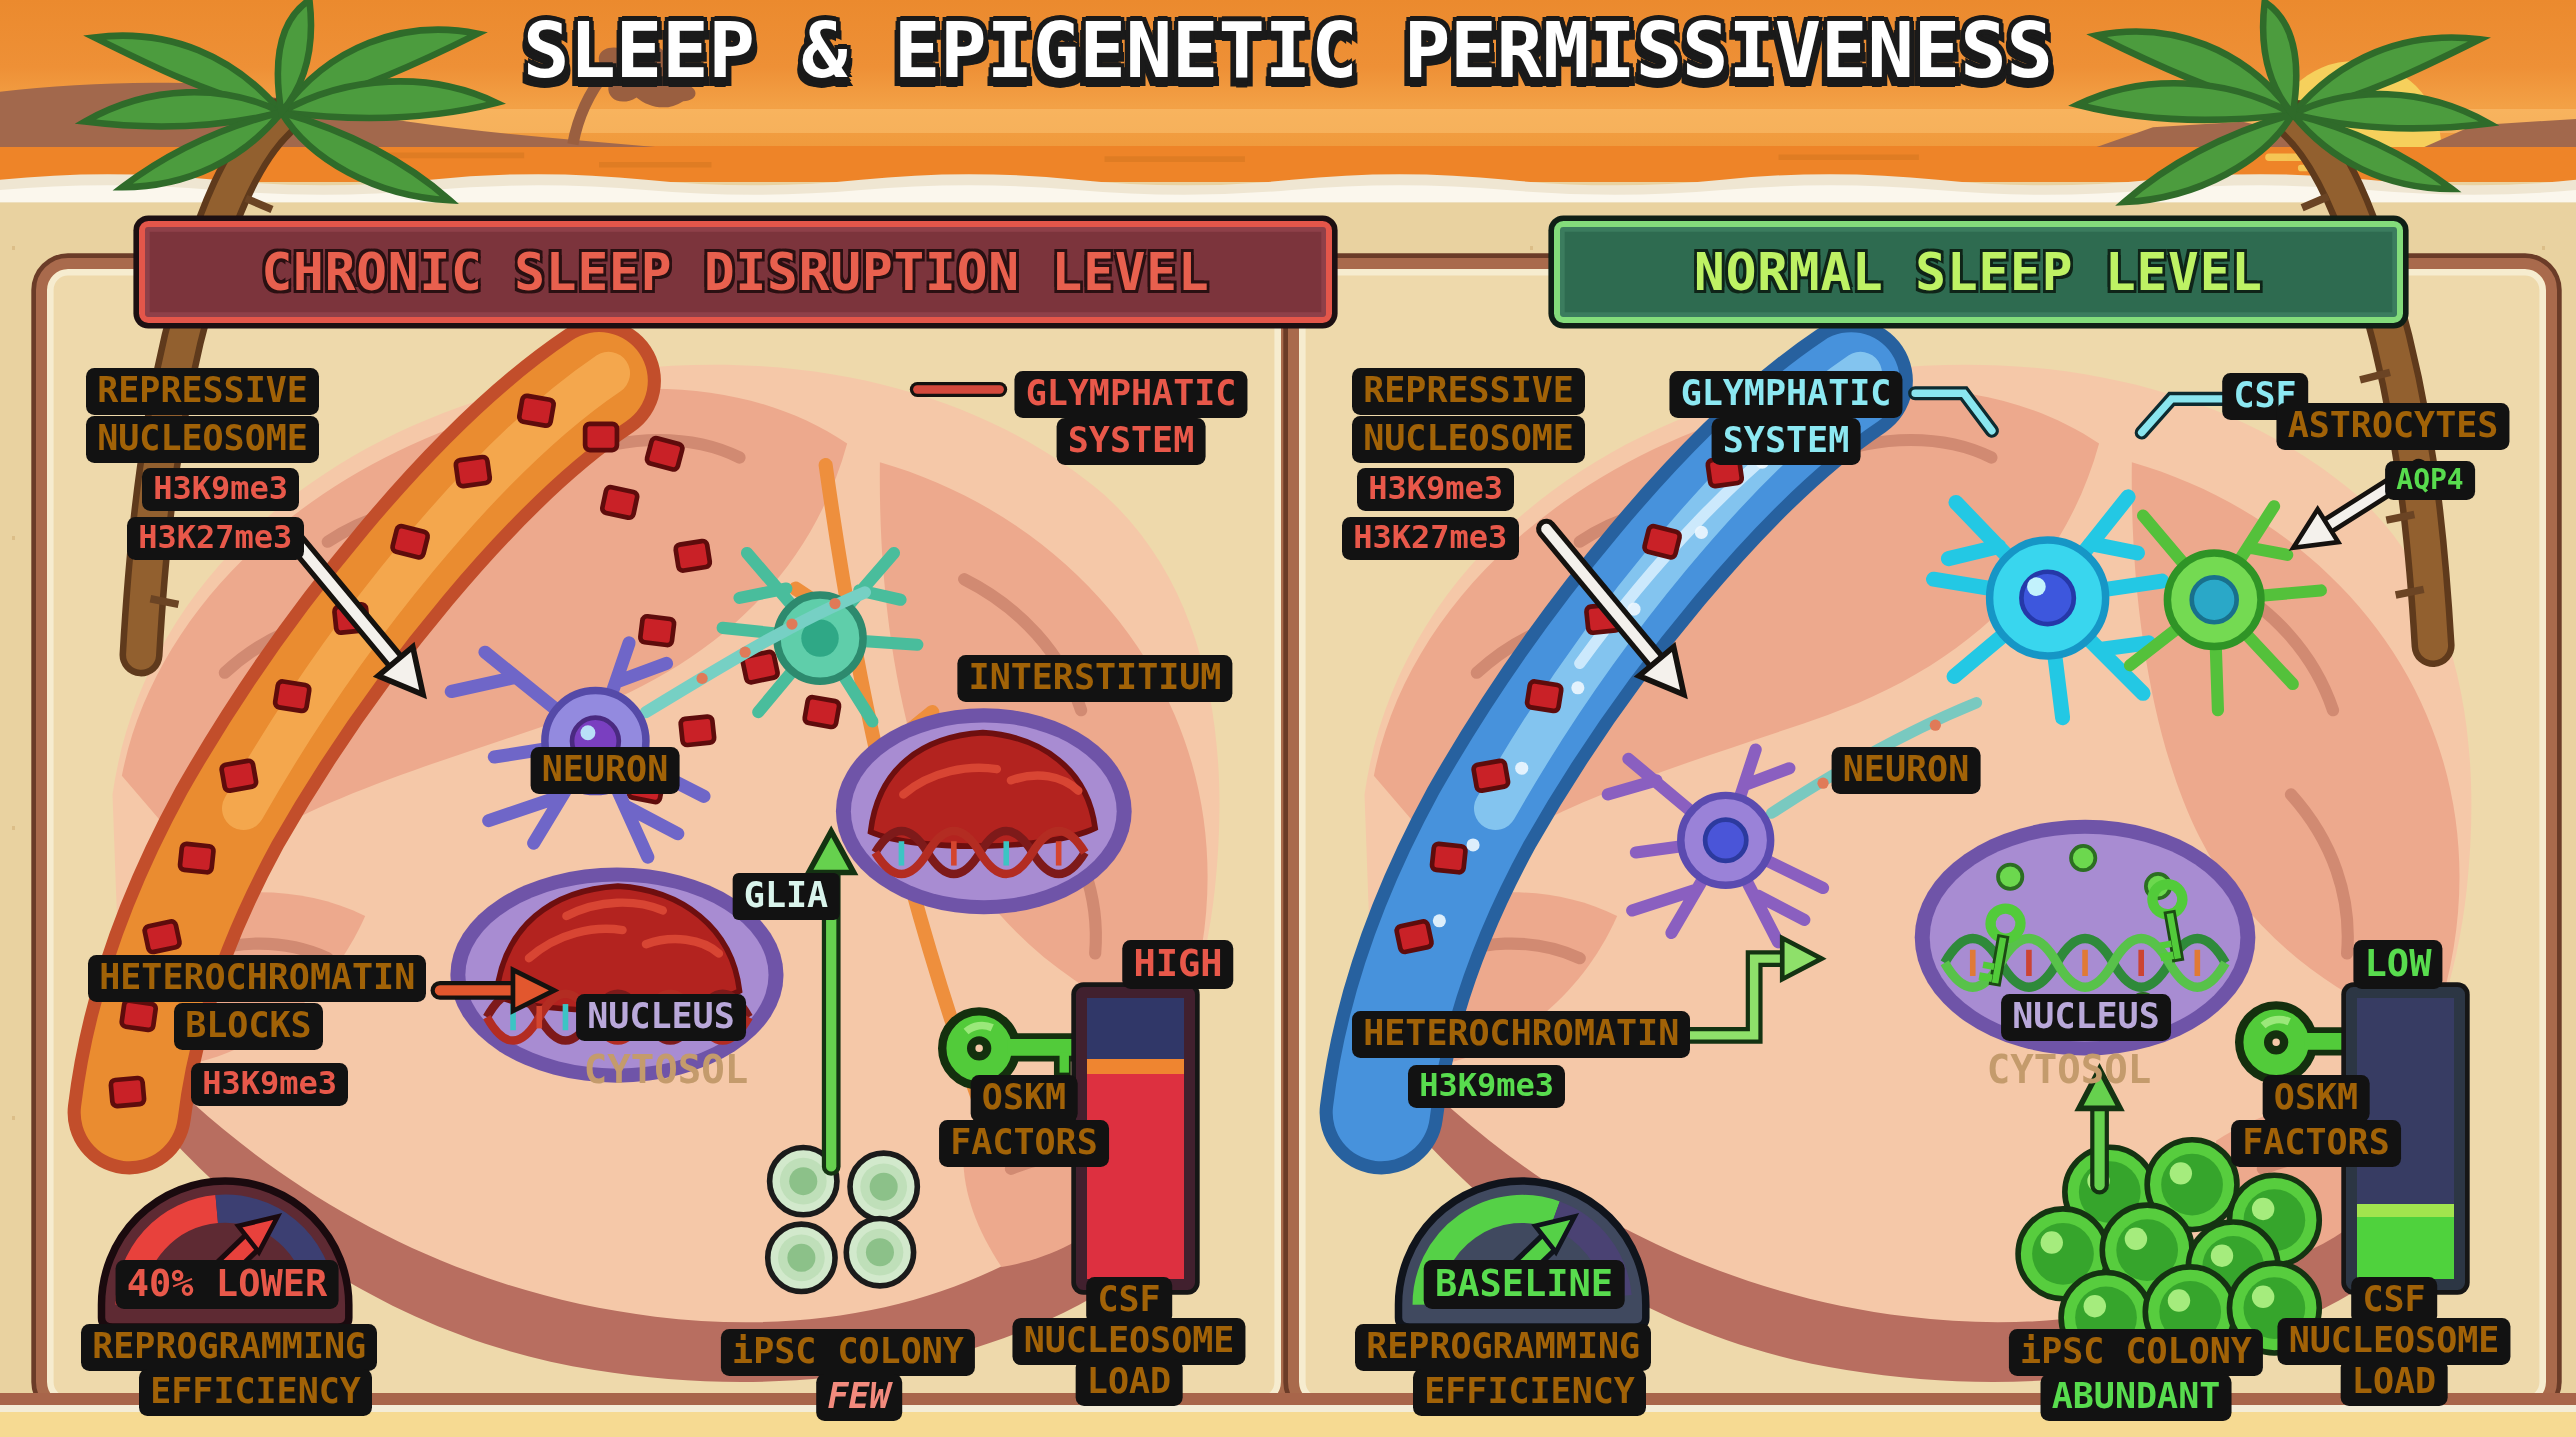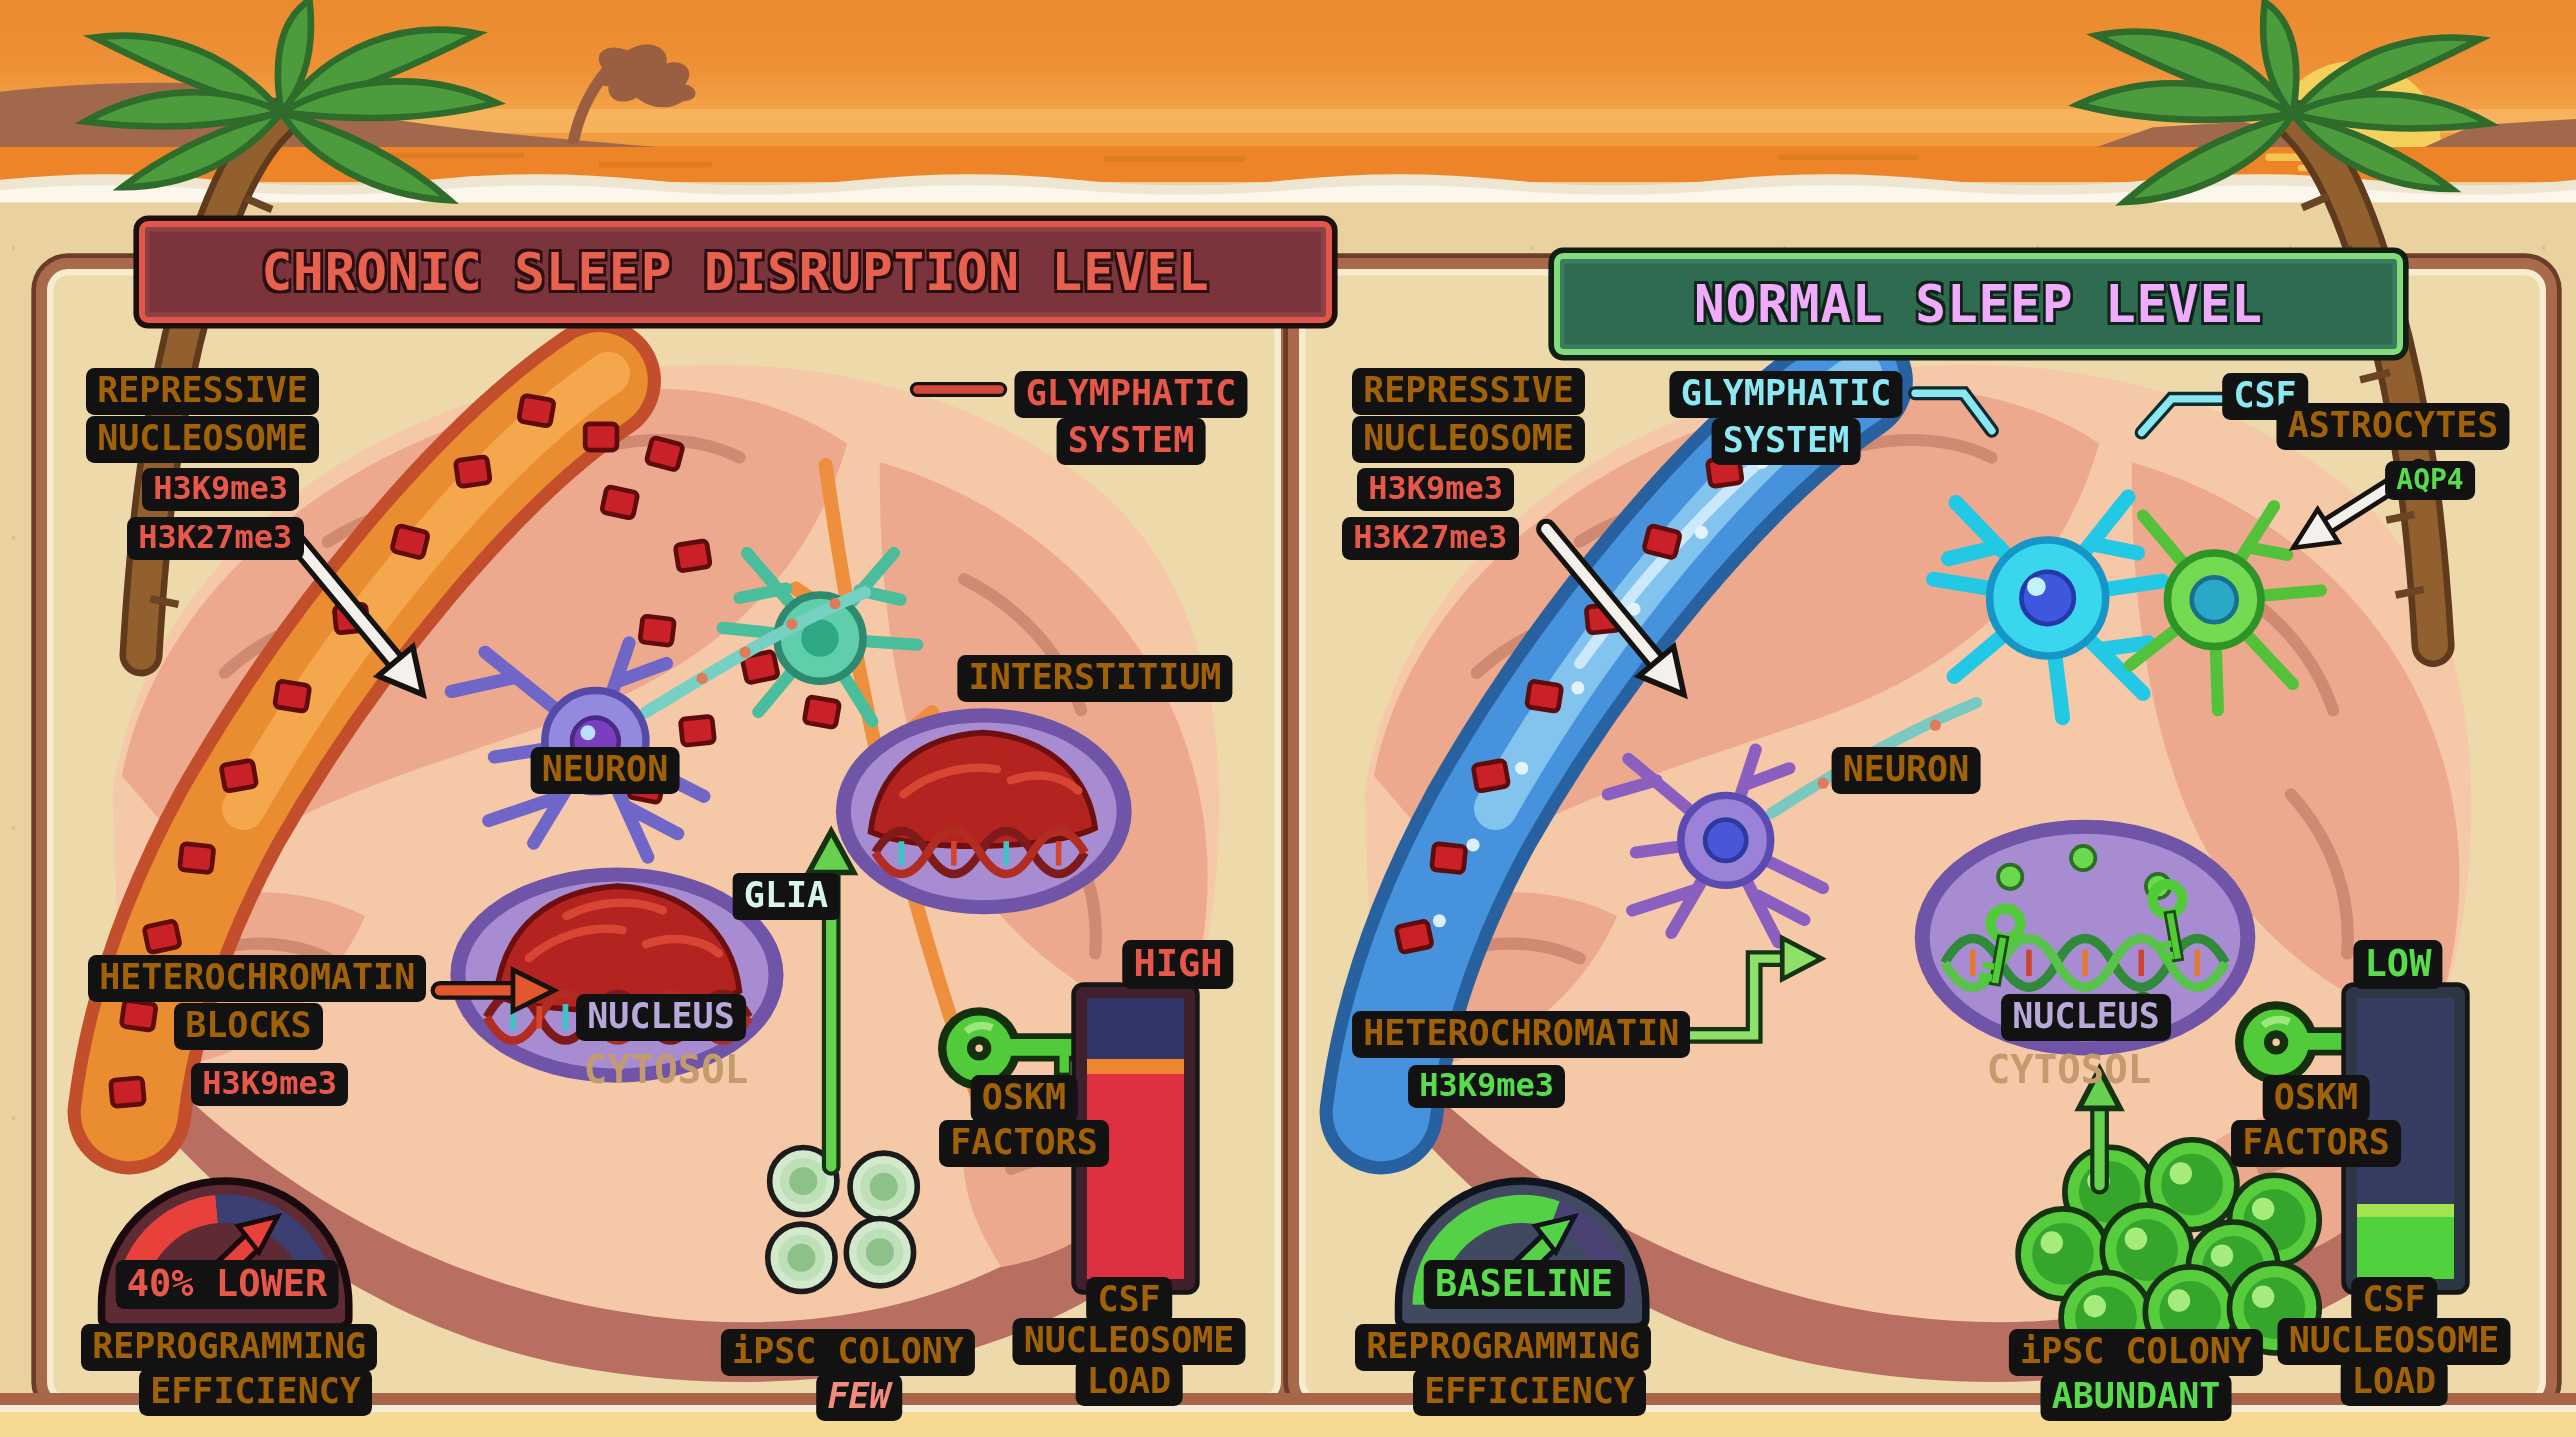--- a/index.html
+++ b/index.html
@@ -17,21 +17,21 @@
   .panel{position:absolute;background:#eed9ab;border:11.2px solid #a96a4c;border-radius:32px;
     box-shadow:0 0 0 4.7px #6b3c28, inset 0 0 0 6.6px #f6eccf;z-index:2;}
   .art{position:absolute;z-index:3;}
   .palms{position:absolute;left:0;top:0;z-index:4;pointer-events:none;}
   .overlay{position:absolute;left:0;top:0;z-index:6;pointer-events:none;}
   .banner{position:absolute;display:flex;align-items:center;justify-content:center;
     font-weight:bold;font-size:51px;letter-spacing:0.9px;border-radius:9.4px;z-index:7;white-space:nowrap;}
   .banner.redb{background:#7c343c;border:6.6px solid #e3564a;box-shadow:0 0 0 5.6px #1c0f12, inset 0 0 0 4.7px #8e4049;
     color:#e8604e;text-shadow:2.8px 2.8px 0 #2a1012,-2.8px 2.8px 0 #2a1012,2.8px -2.8px 0 #2a1012,-2.8px -2.8px 0 #2a1012;}
   .banner.greenb{background:#2e6b50;border:6.6px solid #83dc7b;box-shadow:0 0 0 5.6px #0f1f16, inset 0 0 0 4.7px #3b7c5e;
-    color:#f0abfc;text-shadow:2.8px 2.8px 0 #0f2418,-2.8px 2.8px 0 #0f2418,2.8px -2.8px 0 #0f2418,-2.8px -2.8px 0 #0f2418;margin-top:32px;}
+    color:#bef264;text-shadow:2.8px 2.8px 0 #0f2418,-2.8px 2.8px 0 #0f2418,2.8px -2.8px 0 #0f2418,-2.8px -2.8px 0 #0f2418;}
   .title{position:absolute;left:50%;top:5.6px;transform:translateX(-50%);font-weight:bold;font-size:77px;
     color:#ffffff;white-space:nowrap;z-index:7;
     text-shadow:4.7px 0 0 #1a1a1a,-4.7px 0 0 #1a1a1a,0 4.7px 0 #1a1a1a,0 -4.7px 0 #1a1a1a,3.7px 3.7px 0 #1a1a1a,
       -3.7px 3.7px 0 #1a1a1a,3.7px -3.7px 0 #1a1a1a,-3.7px -3.7px 0 #1a1a1a,0 10.3px 0 #1a1a1a,5.6px 9.4px 0 #1a1a1a,-5.6px 9.4px 0 #1a1a1a;}
   .tag{position:absolute;font-weight:bold;font-size:35px;line-height:1.12;color:#a16207;background:#121212;
     padding:2.8px 11.2px 4.7px;border-radius:8.4px;white-space:nowrap;z-index:7;}
   .c{transform:translateX(-50%);}
   .red{color:#e8584a}.green{color:#58dc4e}.cyan{color:#8ce8f2}.salmon{color:#f28a7d}
   .lav{color:#b9a8da}.mint{color:#d9f4ec}
   .s30{font-size:28px}.s34{font-size:32px}.s40{font-size:37px}
@@ -66,20 +66,21 @@
         <line x1="1900" y1="168" x2="2050" y2="168"></line>
     </g>
     <g fill="#f6d05c" opacity=".85">
       <rect x="2420" y="164" width="110" height="8" rx="4"></rect>
         <rect x="2455" y="176" width="70" height="7" rx="3"></rect>
     </g>
     <path d="M0,192 Q115,180 230,192 T460,192 T690,192 T920,192 T1150,192 T1380,192 T1610,192 T1840,192 T2070,192 T2300,192 T2530,192 T2752,192 L2752,216 L0,216 Z" fill="#efe6d2"></path>
     <path d="M0,203 Q115,193 230,203 T460,203 T690,203 T920,203 T1150,203 T1380,203 T1610,203 T1840,203 T2070,203 T2300,203 T2530,203 T2752,203 L2752,216 L0,216 Z" fill="#fbf7ed"></path>
   </svg>
 
+  <div class="title">SLEEP &amp; EPIGENETIC PERMISSIVENESS</div>
 
   <div class="panel" style="left:36px;top:258px;width:1234px;height:1134px;"></div>
   <div class="panel" style="left:1288px;top:258px;width:1247px;height:1134px;"></div>
 
   <svg class="art" style="left:47px;top:270px;" width="1211" height="1120" viewBox="0 0 1294 1196">
     <path d="M70,560 C100,350 270,180 530,120 C770,70 990,120 1130,240 C1240,340 1265,500 1248,660 C1230,830 1150,985 990,1085 C820,1180 560,1190 400,1120 C240,1050 115,920 78,780 Z" fill="#f5c8a8"></path>
     <path d="M95,830 C230,975 420,1090 650,1118 C870,1145 1050,1080 1170,955 L1210,1030 C1070,1160 830,1215 585,1175 C360,1140 185,1005 80,865 Z" fill="#b86e60"></path>
     <path d="M80,540 C115,360 280,205 505,145 C645,110 765,125 855,185 C815,330 705,425 565,475 C425,525 270,565 170,645 Z" fill="#eda98d"></path>
     <path d="M890,205 C1030,245 1150,345 1205,475 C1252,585 1250,705 1210,815 C1100,775 1012,705 962,605 C912,505 888,355 890,205 Z" fill="#eda98d"></path>
     <path d="M80,700 C160,660 260,650 340,690 C300,780 220,840 140,850 C100,800 82,750 80,700 Z" fill="#eda98d"></path>

